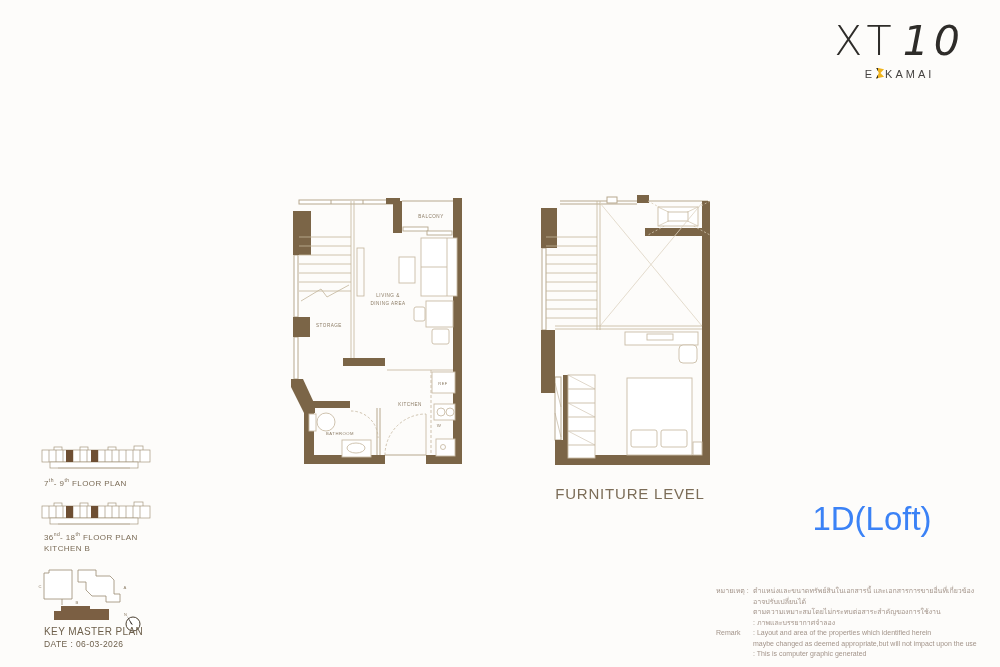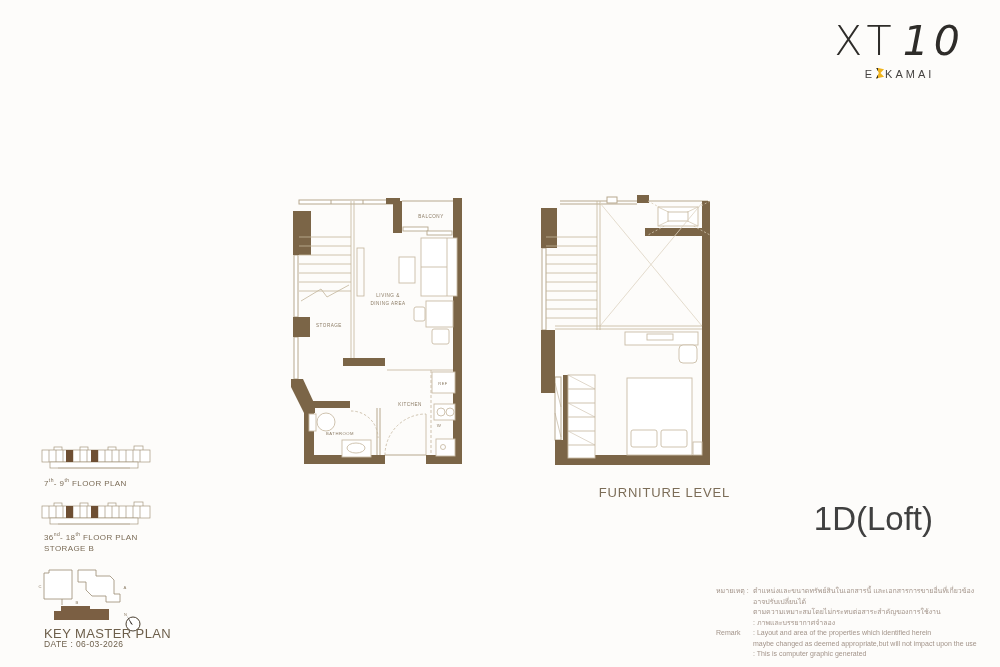--- a/index.html
+++ b/index.html
@@ -16,46 +16,46 @@
   .logo-k { display:inline-block; width:8px; height:11px; background:#f0b41e;
             clip-path:polygon(0 0,100% 15%,55% 50%,100% 85%,0 100%,35% 50%);
             border-left:2px solid #2e2c29; position:relative; top:-1px; }
 
   
   .plan { position:absolute; }
   .plan-left  { left:285px; top:193px; }
   .plan-right { left:530px; top:193px; }
   svg text { font-family:"Liberation Sans","DejaVu Sans",sans-serif; fill:#8b7b64; }
 
-  .furniture-caption { position:absolute; left:530px; top:485px; width:200px; text-align:right;
-                       font-size:13px; letter-spacing:0.8px; color:#7c6d58; }
-
-  
-  .unit-title { position:absolute; left:753px; top:500px; width:180px; text-align:right; color:#404040; }
+  .furniture-caption { position:absolute; left:530px; top:485px; width:200px; text-align:center;
+                       font-size:15px; letter-spacing:0.8px; color:#7c6d58; }
+
+  
+  .unit-title { position:absolute; left:782px; top:500px; width:180px; text-align:center; color:#3b82f6; }
   .unit-name { font-size:33px; font-weight:400; line-height:38px; }
   .unit-area { font-size:19px; margin-top:3px; letter-spacing:0.3px; }
 
   
   .remark { position:absolute; left:716px; top:586px; width:272px; font-size:7px;
             color:#a3948a; line-height:10.5px; }
   .remark-row { display:flex; }
   .remark-label { width:37px; flex:0 0 37px; }
   .remark-lines span { display:block; }
 
   
   .thumb { position:absolute; }
   .thumb-1 { left:40px; top:444px; }
   .thumb-2 { left:40px; top:500px; }
   .thumb-label { position:absolute; font-size:8px; color:#7a6b56; letter-spacing:0.4px; }
   .thumb-label sup { font-size:5px; }
   .label-1 { left:44px; top:477px; }
   .label-2 { left:44px; top:531px; }
   .label-bldg { left:44px; top:544px; }
   .master-svg { position:absolute; left:36px; top:562px; }
-  .master-title { position:absolute; left:44px; top:626px; font-size:13px; color:#6d5f4b; letter-spacing:0.4px; }
+  .master-title { position:absolute; left:44px; top:626px; font-size:10px; color:#6d5f4b; letter-spacing:0.4px; }
   .master-date  { position:absolute; left:44px; top:639px; font-size:8.5px; color:#6d5f4b; letter-spacing:0.4px;text-align:right; }
 </style>
 </head>
 <body>
 
 <div class="page">
 
   <div class="logo">
     <div class="logo-main">
       <span>XT</span><span class="logo-num">10</span>
@@ -316,21 +316,21 @@
       <line x1="18" y1="24" x2="90" y2="24" stroke-width="0.5"></line>
     </g>
     <g fill="#6e4f33">
       <rect x="26" y="6" width="7" height="12"></rect>
       <rect x="51" y="6" width="7" height="12"></rect>
     </g>
   </svg>
   <div class="thumb-label label-2">
     <span>36</span><sup>nd</sup><span>- 18</span><sup>th</sup><span> FLOOR PLAN</span>
   </div>
-  <div class="thumb-label label-bldg">STORAGE B</div>
+  <div class="thumb-label label-bldg">KITCHEN B</div>
 
   <svg class="master-svg" width="112" height="72" viewBox="0 0 112 72">
     <g stroke="#9a8b72" stroke-width="0.8" fill="#ffffff">
       <path d="M8,11 h5 v-3 h23 v29 h-28 z"></path>
       <polygon points="42,8 60,8 60,14 74,14 78,18 78,32 84,32 84,40 70,40 70,34 56,34 50,28 50,20 42,20"></polygon>
       <line x1="26" y1="37" x2="26" y2="43"></line>
     </g>
     <polygon points="18,58 18,49 25,49 25,44 54,44 54,47 73,47 73,58" fill="#7b5f43"></polygon>
     <g font-size="4.2" fill="#5f5140" text-anchor="middle">
       <text x="4" y="26">C</text>

